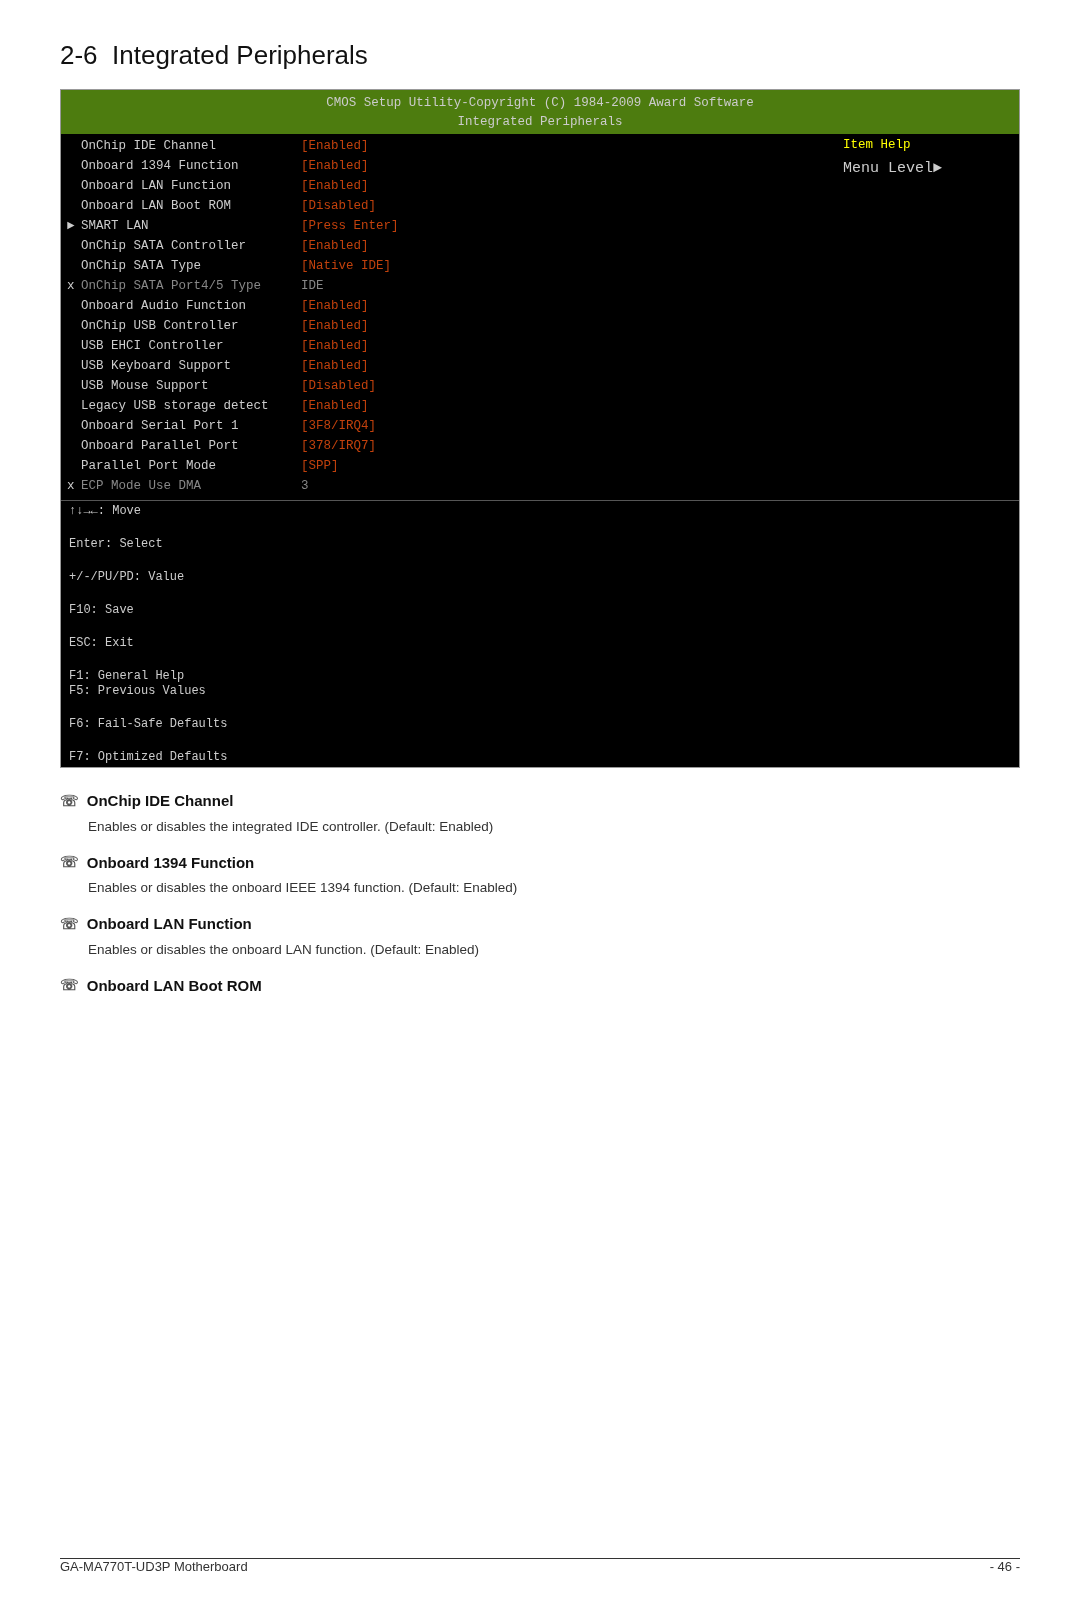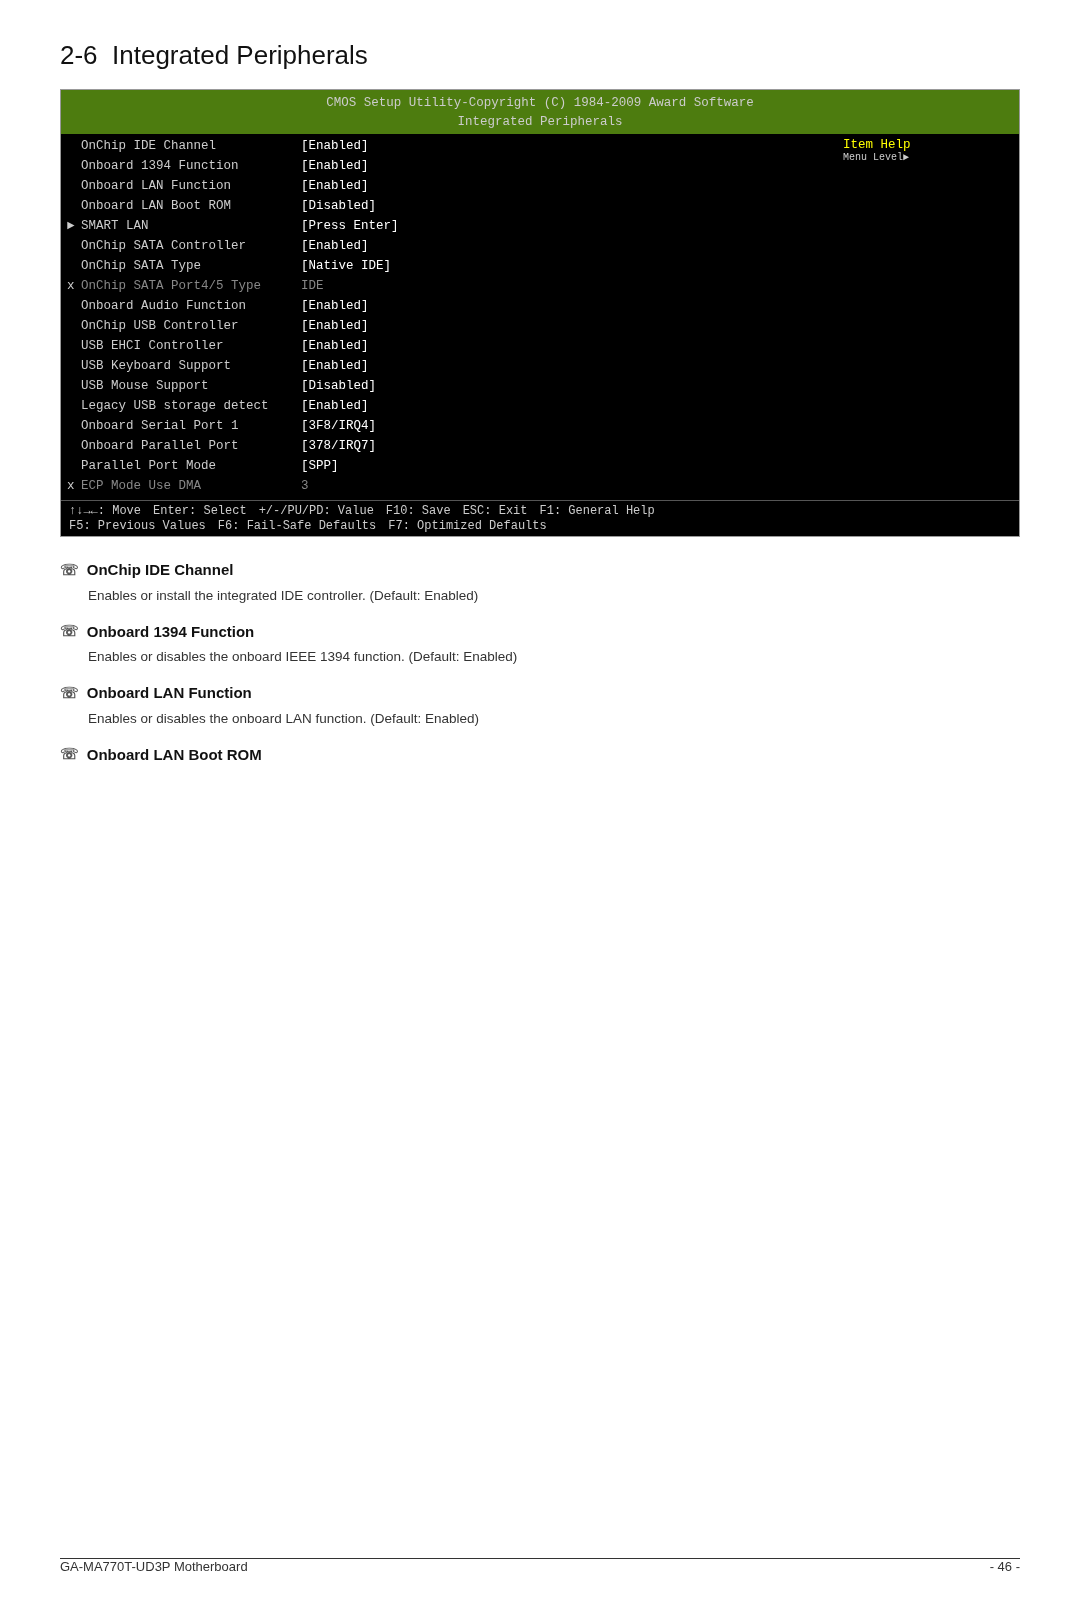--- a/index.html
+++ b/index.html
@@ -63,21 +63,21 @@
       white-space: nowrap;
     }
     .bios-row.disabled-row {
       color: #888;
     }
     .bios-label {
       width: 220px;
       min-width: 220px;
     }
     .bios-value {
-      color: #ffffff;
+      color: #c2410c;
     }
     .bios-row.disabled-row .bios-value {
       color: #888;
     }
     .bios-arrow {
       width: 14px;
       display: inline-block;
       color: #ccc;
     }
     .bios-footer {
@@ -86,30 +86,31 @@
       border-top: 1px solid #555;
       padding: 3px 8px 3px 8px;
       font-family: 'Courier New', Courier, monospace;
       font-size: 12px;
       display: flex;
       flex-direction: column;
       gap: 1px;
     }
     .bios-footer-row {
       display: flex;
-      flex-direction: row;
-      gap: 12px;
+      flex-direction: column;
+      gap: 19px;
     }
     .item-help-title {
       color: #ff0;
       font-size: 12.5px;
     }
     .item-help-value {
       color: #ccc;
-      font-size: 10px;
+      font-size: 15px;
+      margin-top: 8px;
     }
 
     
     .section {
       margin-bottom: 16px;
     }
     .section-heading {
       display: flex;
       align-items: center;
       gap: 8px;
@@ -274,21 +275,21 @@
     </div>
 </div>
 
 <div id="sections-container">
     <div class="section">
       <div class="section-heading">
         <span class="tel-icon">☏</span>
         <span>OnChip IDE Channel</span>
       </div>
       <div class="section-body">
-        <p>Enables or install the integrated IDE controller. (Default: Enabled)</p>
+        <p>Enables or disables the integrated IDE controller. (Default: Enabled)</p>
       </div>
     </div>
     <div class="section">
       <div class="section-heading">
         <span class="tel-icon">☏</span>
         <span>Onboard 1394 Function</span>
       </div>
       <div class="section-body">
         <p>Enables or disables the onboard IEEE 1394 function. (Default: Enabled)</p>
       </div>

